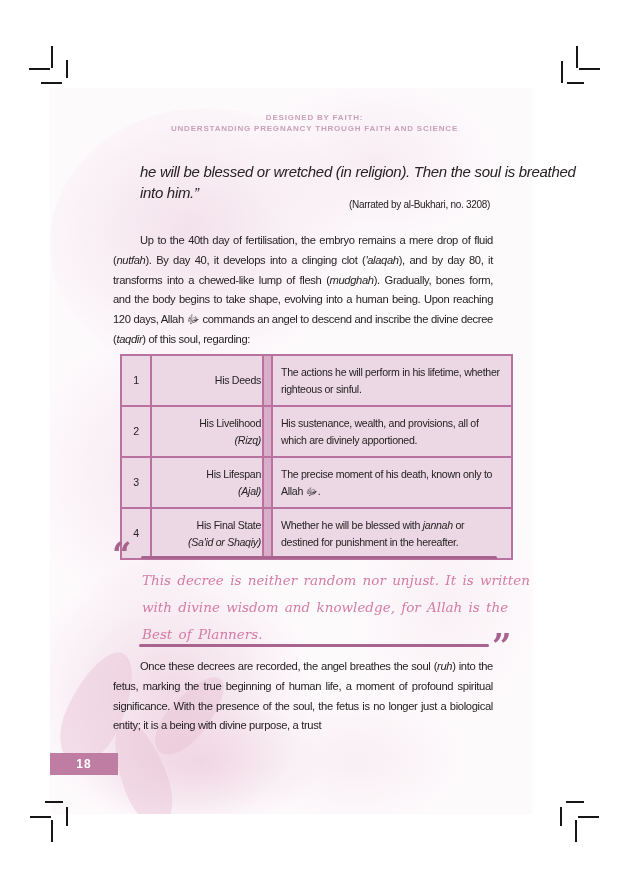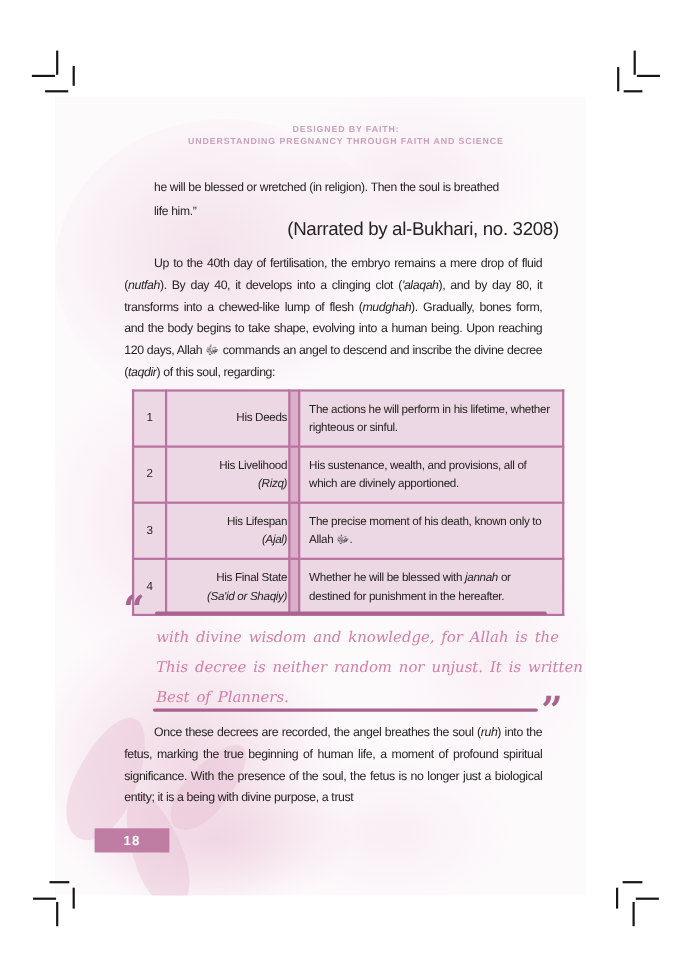--- a/index.html
+++ b/index.html
@@ -21,24 +21,24 @@
   .b6{left:300px;top:390px;width:190px;height:250px;background:radial-gradient(ellipse,rgba(244,226,234,.4),rgba(244,226,234,0) 70%);}
   .b7{left:190px;top:600px;width:230px;height:140px;background:radial-gradient(ellipse,rgba(243,224,233,.45),rgba(243,224,233,0) 70%);}
   .petal{position:absolute;background:rgba(231,190,209,.42);border-radius:50% 50% 50% 50%/60% 60% 40% 40%;}
   .p1{left:20px;top:560px;width:55px;height:120px;transform:rotate(25deg);}
   .p2{left:70px;top:630px;width:45px;height:110px;transform:rotate(-20deg);}
   .p3{left:120px;top:580px;width:40px;height:95px;transform:rotate(40deg);}
   
   .hdr{position:absolute;left:96px;top:112px;width:437px;text-align:center;
     color:var(--header_pink,#c9a0ba);font-size:8px;font-weight:600;letter-spacing:.8px;line-height:11px;}
   
-  .hq{position:absolute;left:140px;top:161px;width:370px;
-    font-size:11px;letter-spacing:-.3px;line-height:21px;white-space:nowrap;}
-  .cite{position:absolute;left:129px;top:199px;width:379px;text-align:right;
-    font-size:17px;letter-spacing:-.3px;}
+  .hq{position:absolute;left:140px;top:161px;width:370px;font-style:italic;
+    font-size:15px;letter-spacing:-.3px;line-height:21px;white-space:nowrap;}
+  .cite{position:absolute;left:111px;top:199px;width:379px;text-align:right;
+    font-size:10px;letter-spacing:-.3px;}
   
   .para{position:absolute;left:113px;width:380px;font-size:11.2px;letter-spacing:-.35px;
     line-height:19.8px;text-align:justify;text-indent:27px;}
   .para1{top:231px;}
   .para2{top:657px;}
   
   .tbl{position:absolute;left:120px;top:354px;border-collapse:collapse;}
   .tbl td{border:2px solid var(--table_border,#b9719f);background:var(--table_cell_bg,#ecd8e4);
     height:41px;font-size:10.6px;letter-spacing:-.3px;line-height:16.5px;}
   .c-num{width:26px;text-align:center;}
@@ -52,21 +52,21 @@
   .q-close{left:492px;top:636px;}
   .qrule{position:absolute;height:3px;background:var(--accent,#a8638f);border-radius:2px;}
   .qr-top{left:141px;top:556px;width:356px;}
   .qr-bot{left:139px;top:644px;width:350px;}
   .script{position:absolute;left:142px;top:567px;width:360px;
     font-family:"DejaVu Serif",serif;font-style:italic;font-size:13.5px;line-height:27px;
     color:var(--script_pink,#d47ca6);word-spacing:2px;white-space:nowrap;}
   
   .badge{position:absolute;left:50px;top:753px;width:68px;height:22px;
     background:var(--page_badge_bg,#c07da4);color:#ffffff;font-size:12px;font-weight:bold;
-    letter-spacing:1px;display:flex;align-items:center;justify-content:center;margin-left:36px;}
+    letter-spacing:1px;display:flex;align-items:center;justify-content:center;}
 </style>
 </head>
 <body>
 
 <div class="bleed">
   <div class="blob b1"></div>
   <div class="blob b2"></div>
   <div class="blob b3"></div>
   <div class="blob b4"></div>
   <div class="blob b5"></div>
@@ -94,21 +94,21 @@
 <div class="cm" style="left:30px;top:816px;width:21px;height:2px"></div>
 <div class="cm" style="left:51px;top:820px;width:2px;height:22px"></div>
 
 <div class="hdr">
   <div>DESIGNED BY FAITH:</div>
   <div>UNDERSTANDING PREGNANCY THROUGH FAITH AND SCIENCE</div>
 </div>
 
 <div class="hq">
   <div>he will be blessed or wretched (in religion). Then the soul is breathed</div>
-  <div>life him.”</div>
+  <div>into him.”</div>
 </div>
 <div class="cite">(Narrated by al-Bukhari, no. 3208)</div>
 
 <div class="para para1"><span>Up to the 40th day of fertilisation, the embryo remains a mere drop of fluid (</span><i>nutfah</i><span>). By day 40, it develops into a clinging clot (</span><i>'alaqah</i><span>), and by day 80, it transforms into a chewed-like lump of flesh (</span><i>mudghah</i><span>). Gradually, bones form, and the body begins to take shape, evolving into a human being. Upon reaching 120 days, Allah ﷻ commands an angel to descend and inscribe the divine decree (</span><i>taqdir</i><span>) of this soul, regarding:</span></div>
 
 <table class="tbl">
   <tbody>
     <tr>
       <td class="c-num">1</td>
       <td class="c-label">
@@ -144,22 +144,22 @@
       </td>
       <td class="c-gap"></td>
       <td class="c-desc"><span>Whether he will be blessed with </span><i>jannah</i><span> or destined for punishment in the hereafter.</span></td>
     </tr>
   </tbody>
 </table>
 
 <div class="qmark q-open">“</div>
 <div class="qrule qr-top"></div>
 <div class="script">
+  <div>This decree is neither random nor unjust. It is written</div>
   <div>with divine wisdom and knowledge, for Allah is the</div>
-  <div>This decree is neither random nor unjust. It is written</div>
   <div>Best of Planners.</div>
 </div>
 <div class="qrule qr-bot"></div>
 <div class="qmark q-close">”</div>
 
 <div class="para para2"><span>Once these decrees are recorded, the angel breathes the soul (</span><i>ruh</i><span>) into the fetus, marking the true beginning of human life, a moment of profound spiritual significance. With the presence of the soul, the fetus is no longer just a biological entity; it is a being with divine purpose, a trust</span></div>
 
 <div class="badge">
   <span>18</span>
 </div>

